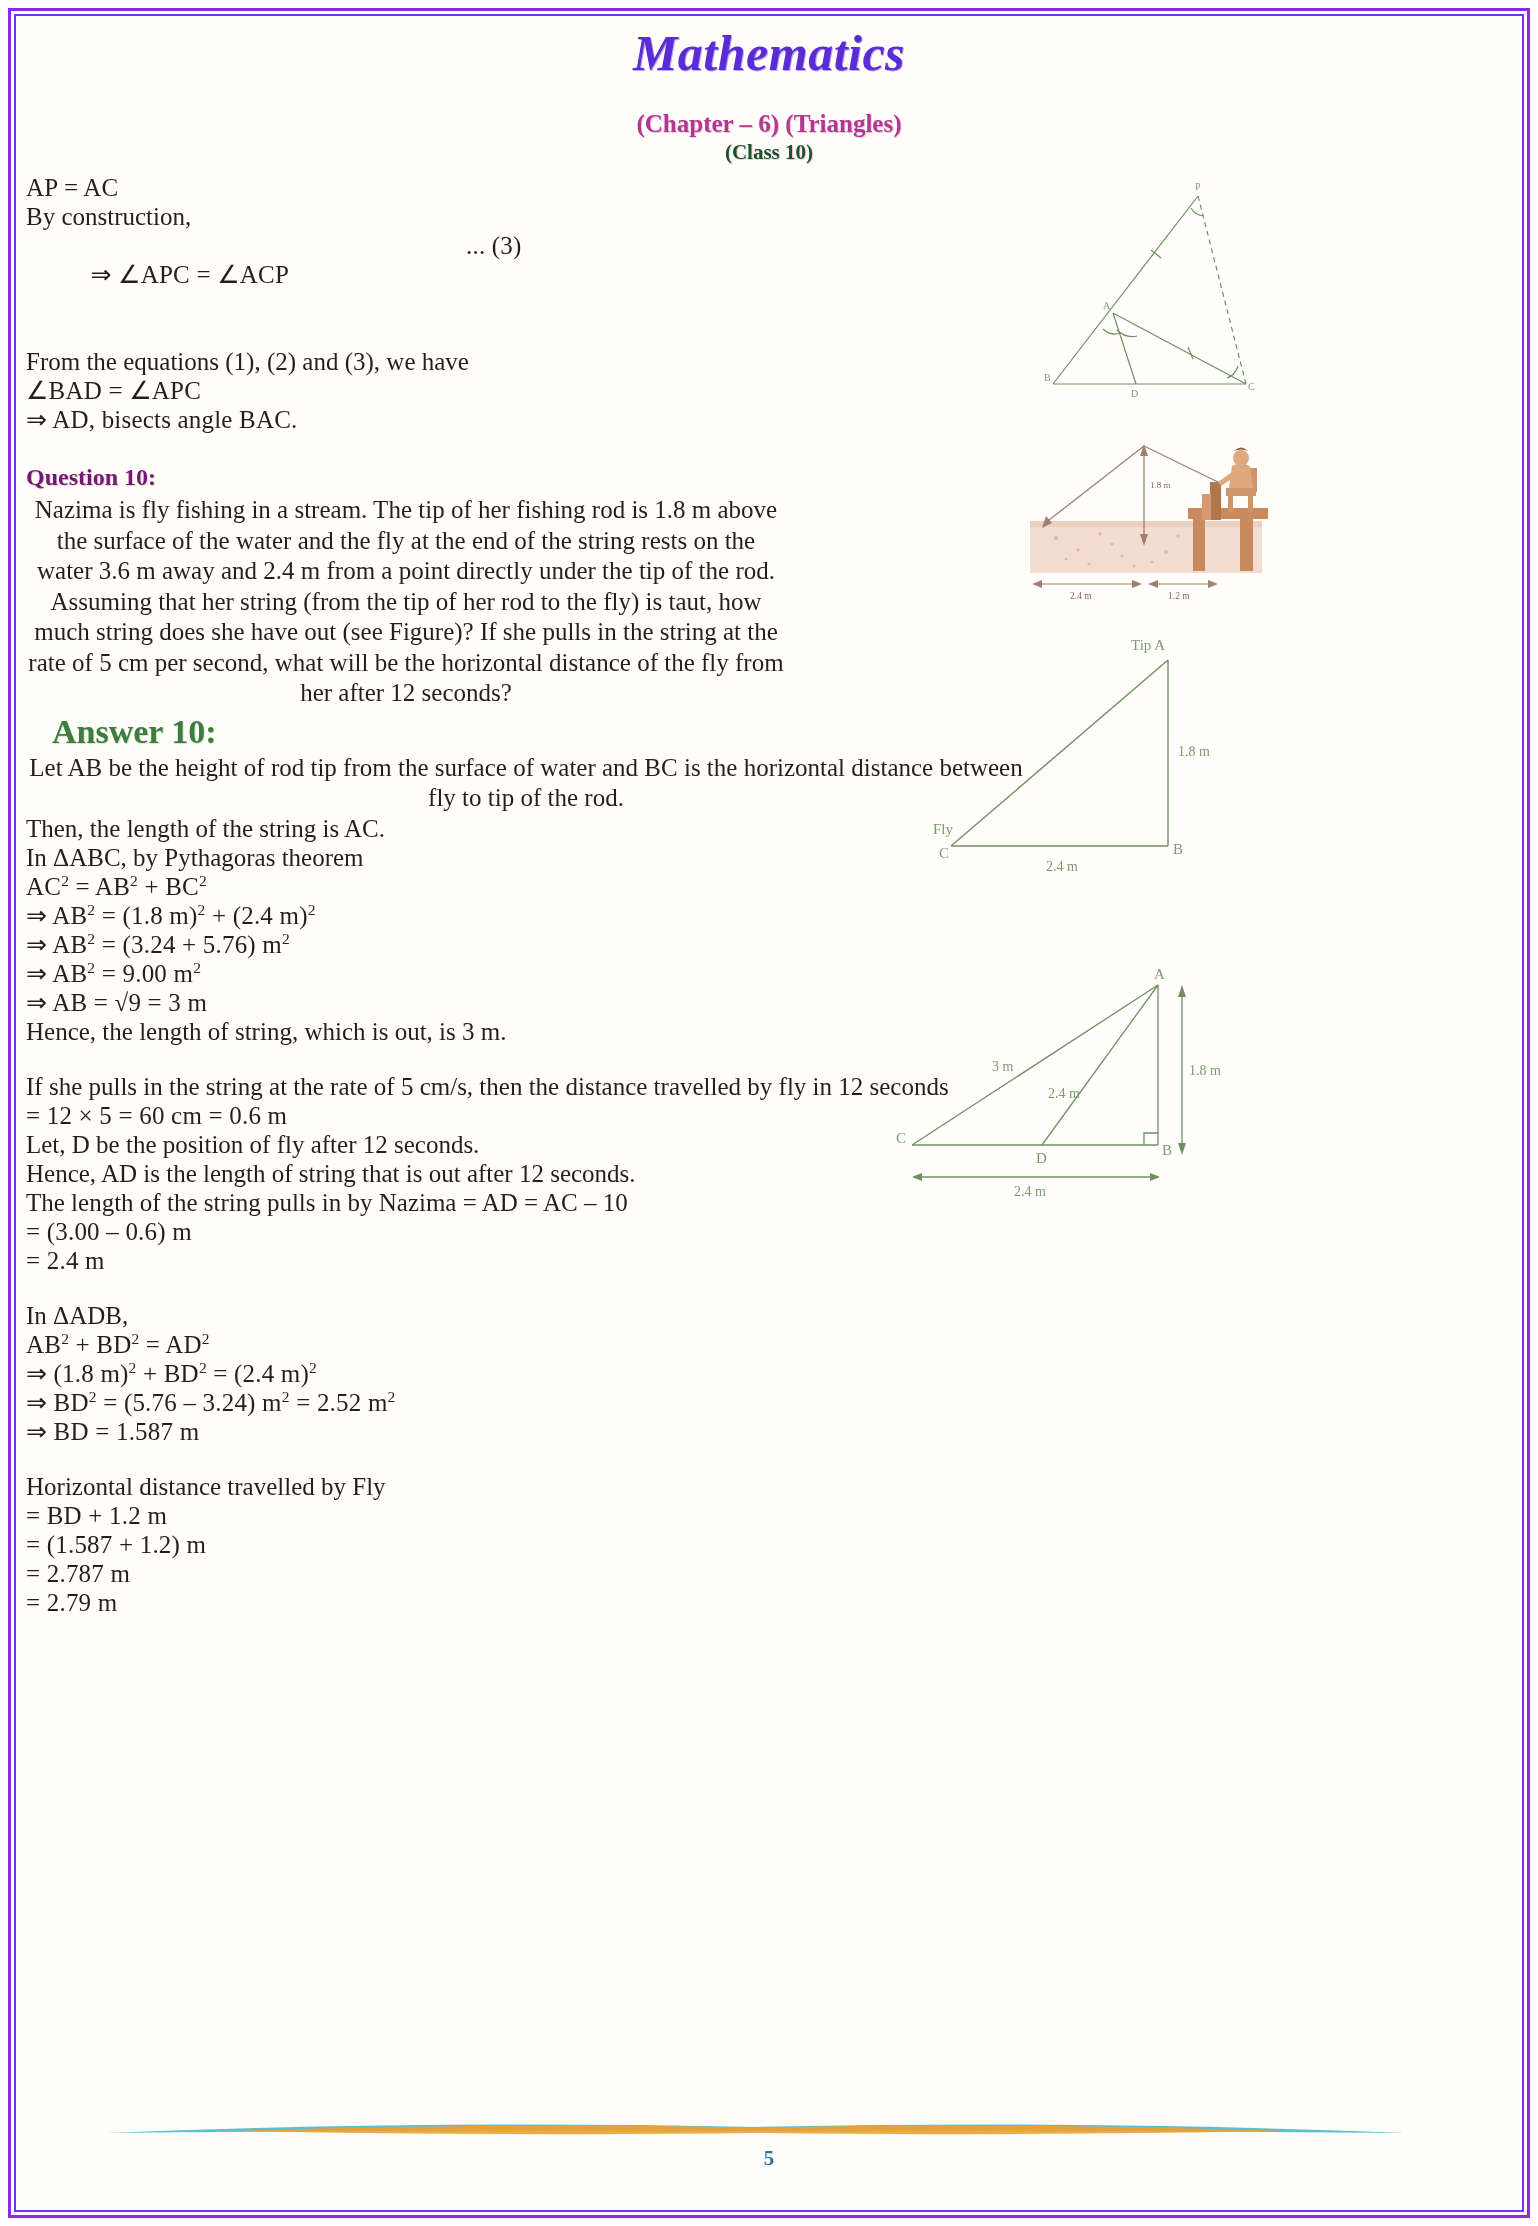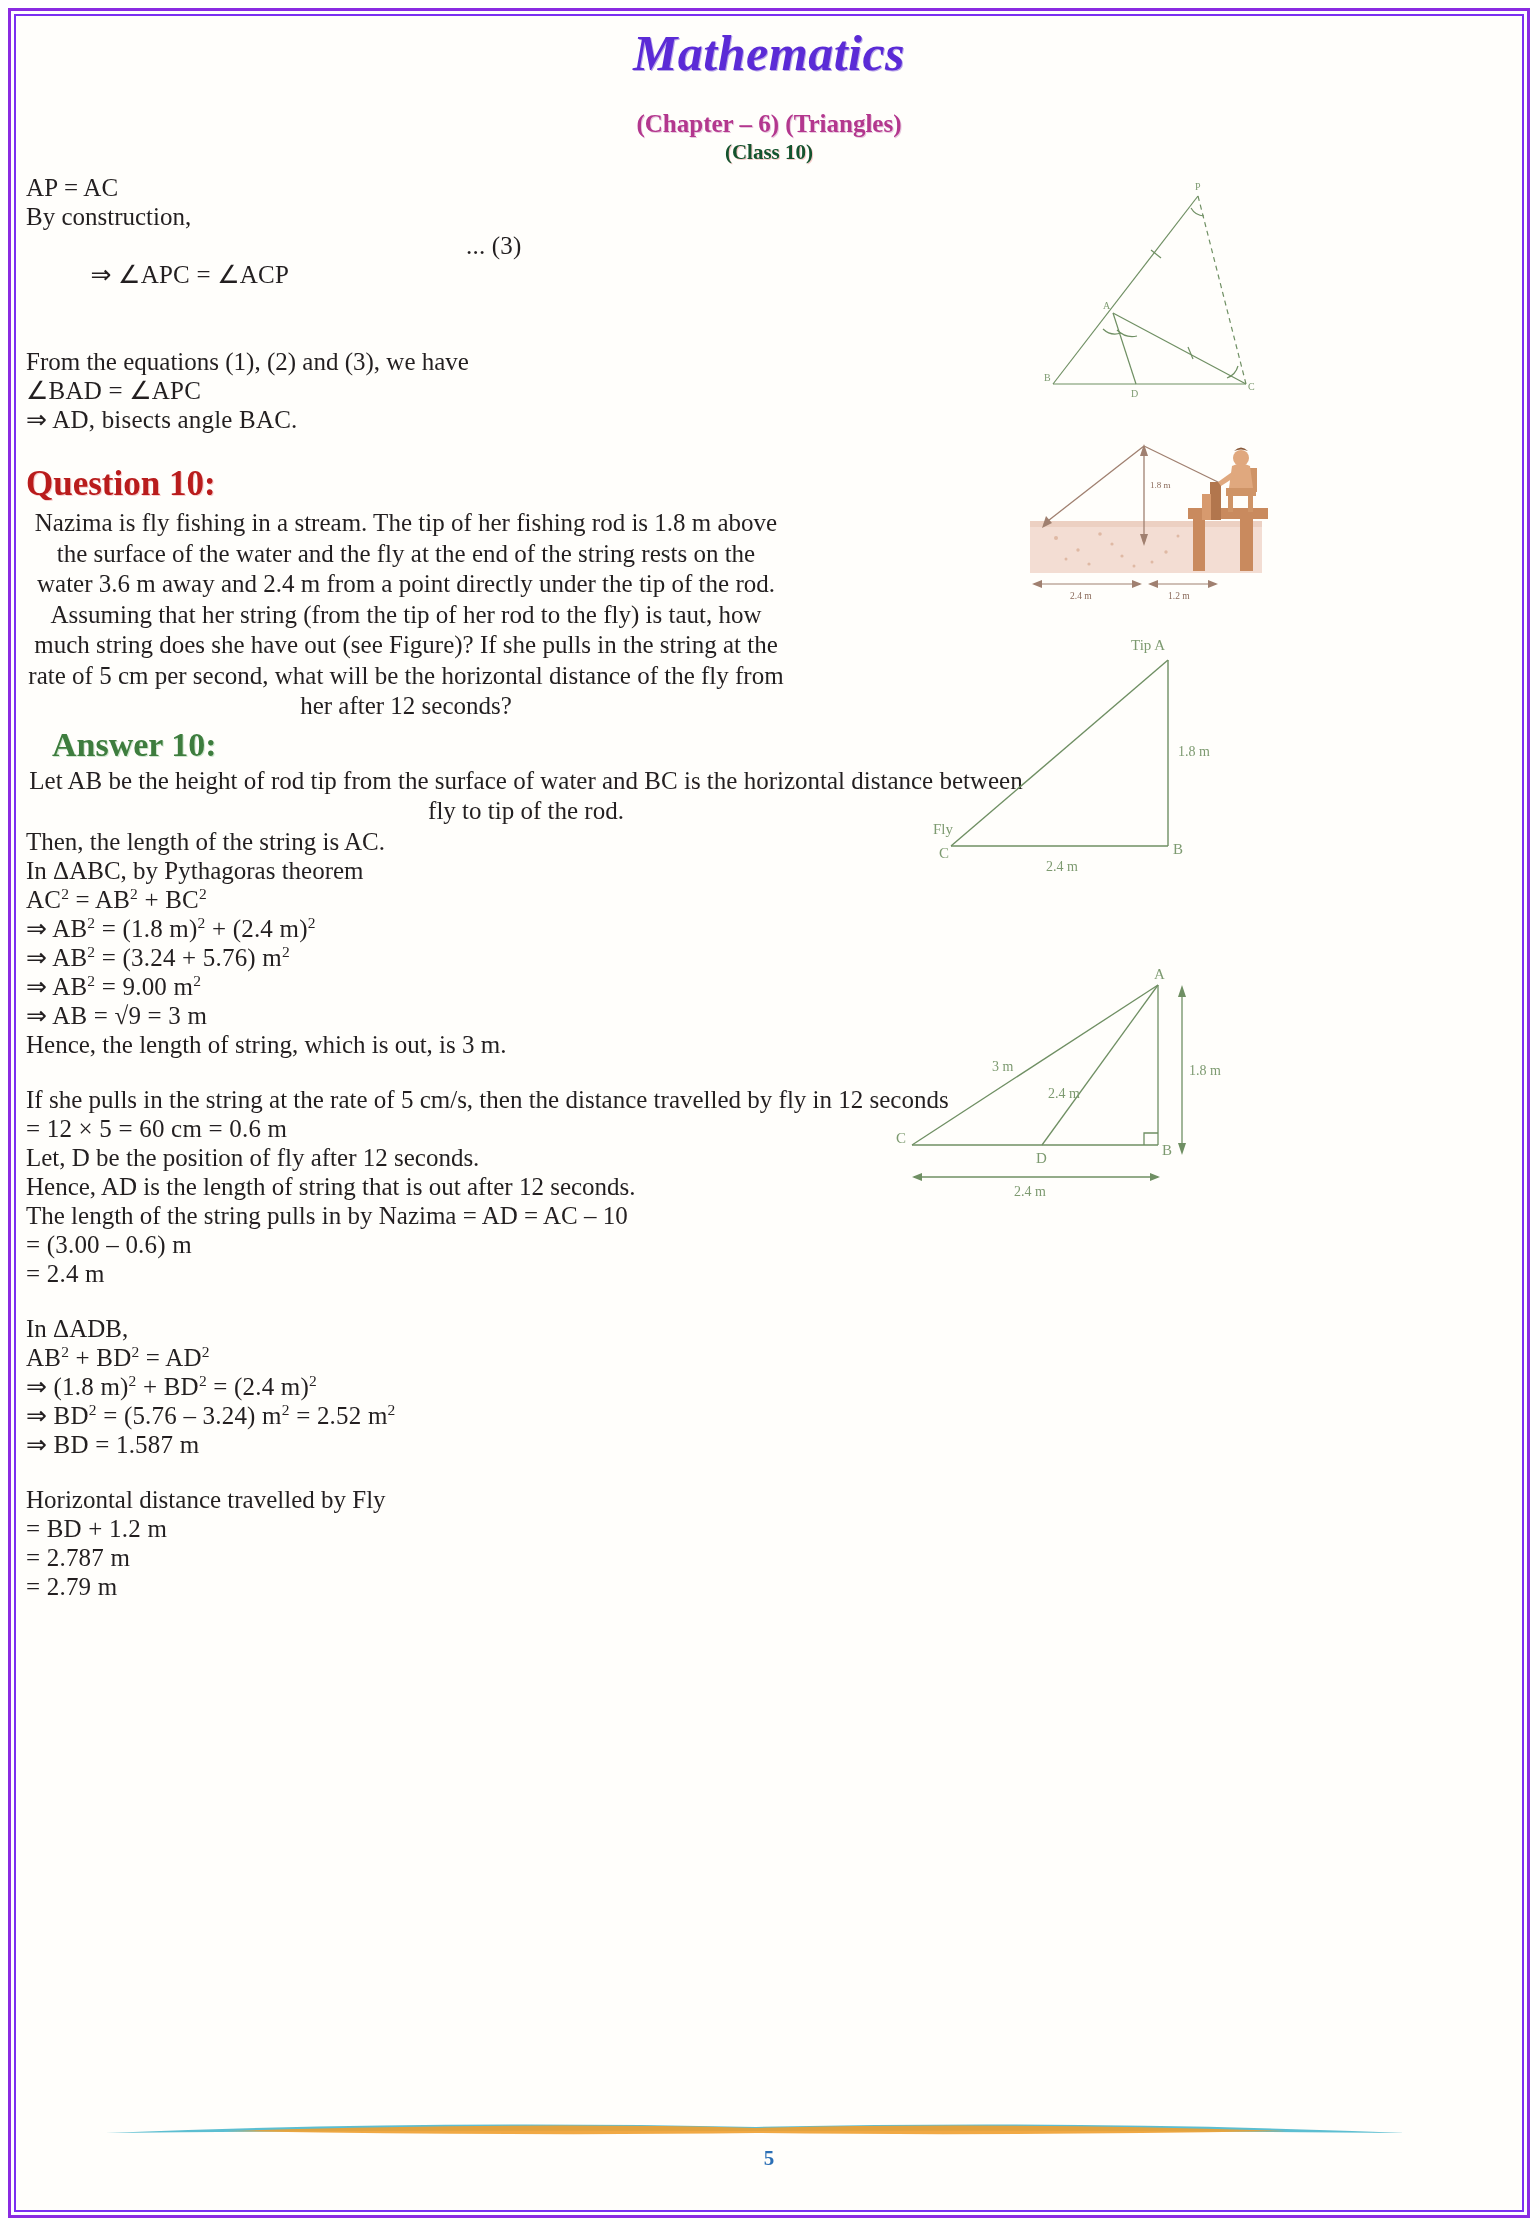--- a/index.html
+++ b/index.html
@@ -59,21 +59,21 @@
   .tline{
     font-size:25px;line-height:29px;color:#231f20;
     white-space:pre-wrap;
   }
   .tline.eq{letter-spacing:0.2px;}
   .para{
     font-size:25px;line-height:30.5px;color:#231f20;
     text-align:center;
   }
   .qhead{
-    font-weight:bold;font-size:35px;color:#b91c1c;
+    font-weight:bold;font-size:24px;color:#701a75;
     margin:30px 0 4px 0;
     text-shadow:1px 1px 0 #f7cdcd;
   }
   .ahead{
     font-weight:bold;font-size:34px;color:#3e7d3e;
     margin:4px 0 2px 26px;
     text-shadow:1px 1px 0 #cfe6cf;
   }
   .gap{height:26px;}
   sup{font-size:0.62em;vertical-align:super;line-height:0;}
@@ -327,20 +327,21 @@
         <div class="tline eq">⇒ (1.8 m)<sup>2</sup> + BD<sup>2</sup> = (2.4 m)<sup>2</sup></div>
         <div class="tline eq">⇒ BD<sup>2</sup> = (5.76 – 3.24) m<sup>2</sup> = 2.52 m<sup>2</sup></div>
         <div class="tline eq">⇒ BD = 1.587 m</div>
       </div>
 
       <div class="gap"></div>
 
       <div>
         <div class="tline">Horizontal distance travelled by Fly</div>
         <div class="tline eq">= BD + 1.2 m</div>
+        <div class="tline eq">= (1.587 + 1.2) m</div>
         <div class="tline eq">= 2.787 m</div>
         <div class="tline eq">= 2.79 m</div>
       </div>
 
     </div>
 
     <div id="footer">
       <svg class="swoosh" viewBox="0 0 1300 26" preserveAspectRatio="none">
         <path d="M0 15 Q320 2 650 9 Q980 2 1300 15 Q980 12 650 13 Q320 12 0 15 Z" fill="#3fb3c9" opacity="0.85"></path>
         <path d="M120 13 Q420 4 650 10 Q890 4 1180 13 Q890 18 650 15 Q420 18 120 13 Z" fill="#f0a030" opacity="0.9"></path>

